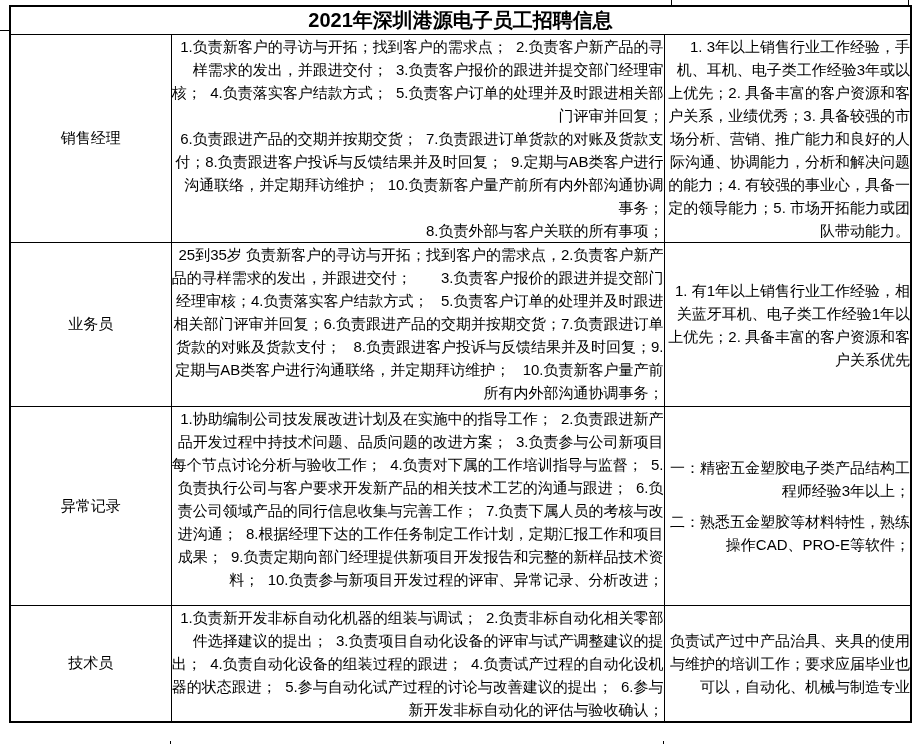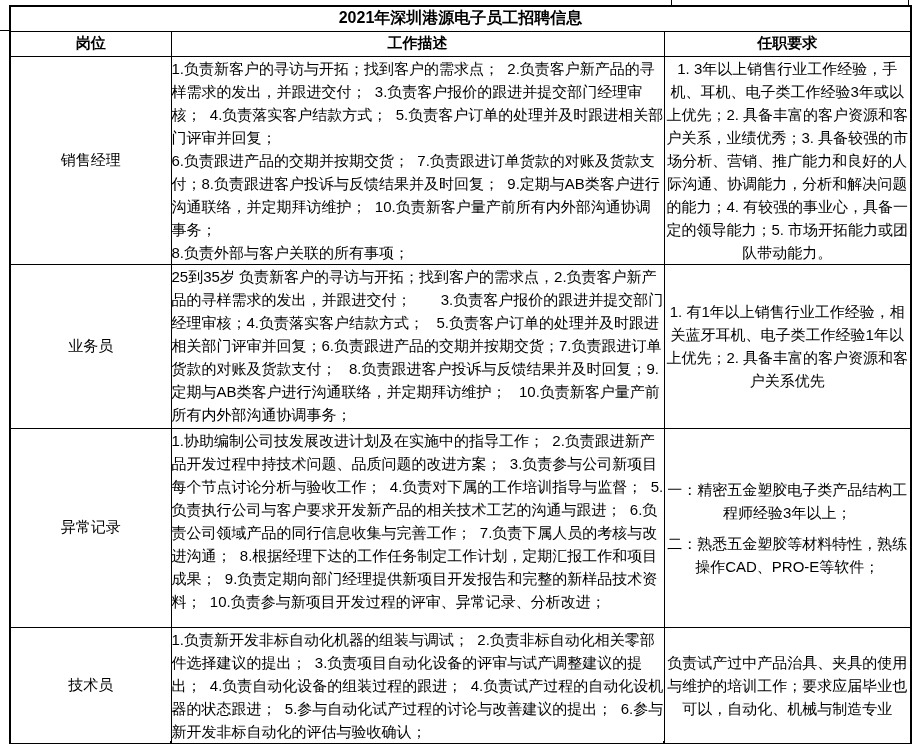--- a/index.html
+++ b/index.html
@@ -32,38 +32,38 @@
 
   tr.r-title  { height: 25px; }
   tr.r-head   { height: 25px; }
   tr.r-row1   { height: 207px; }
   tr.r-row2   { height: 164px; }
   tr.r-row3   { height: 199px; }
   tr.r-row4   { height: 116px; }
 
   .title-cell {
     text-align: center; vertical-align: middle;
-    font-weight: bold; font-size: 16px;
+    font-weight: bold; font-size: 20px;
   }
   .head-cell {
     text-align: center; vertical-align: middle;
     font-weight: bold; font-size: 15px;
   }
   .pos-cell {
     text-align: center; vertical-align: middle;
     font-size: 15px;
     margin-top: 20px;
   }
   .desc-cell {
-    vertical-align: top; text-align: left;
+    vertical-align: top; text-align: right;
     font-size: 15px; line-height: 23px;
     padding: 0 3px;
   }
   .req-cell {
-    vertical-align: middle; text-align: center;
+    vertical-align: middle; text-align: right;
     font-size: 15px; line-height: 23px;
     padding: 0 3px;
   }
   .desc-cell p, .req-cell p {
     margin: 0;
     white-space: pre-wrap;
     word-break: break-all;
     overflow-wrap: break-word;
   }
   .req-cell p.gap-after { margin-bottom: 8px; }
@@ -86,25 +86,20 @@
       <col class="c-pos">
       <col class="c-desc">
       <col class="c-req">
     </colgroup>
 
     <tbody>
         <tr class="r-title">
       <td class="title-cell" colspan="3">2021年深圳港源电子员工招聘信息</td>
     </tr>
 
-    <tr class="r-head">
-      <td class="head-cell">岗位</td>
-      <td class="head-cell">工作描述</td>
-      <td class="head-cell">任职要求</td>
-    </tr>
 
     <tr class="r-row1">
       <td class="pos-cell">销售经理</td>
       <td class="desc-cell">
         <p>1.负责新客户的寻访与开拓；找到客户的需求点；  2.负责客户新产品的寻样需求的发出，并跟进交付；  3.负责客户报价的跟进并提交部门经理审核；  4.负责落实客户结款方式；  5.负责客户订单的处理并及时跟进相关部门评审并回复；</p>
         <p>6.负责跟进产品的交期并按期交货；  7.负责跟进订单货款的对账及货款支付；8.负责跟进客户投诉与反馈结果并及时回复；  9.定期与AB类客户进行沟通联络，并定期拜访维护；  10.负责新客户量产前所有内外部沟通协调事务；</p>
         <p>8.负责外部与客户关联的所有事项；</p>
       </td>
       <td class="req-cell">
         <p>1. 3年以上销售行业工作经验，手机、耳机、电子类工作经验3年或以上优先；2. 具备丰富的客户资源和客户关系，业绩优秀；3. 具备较强的市场分析、营销、推广能力和良好的人际沟通、协调能力，分析和解决问题的能力；4. 有较强的事业心，具备一定的领导能力；5. 市场开拓能力或团队带动能力。</p>

